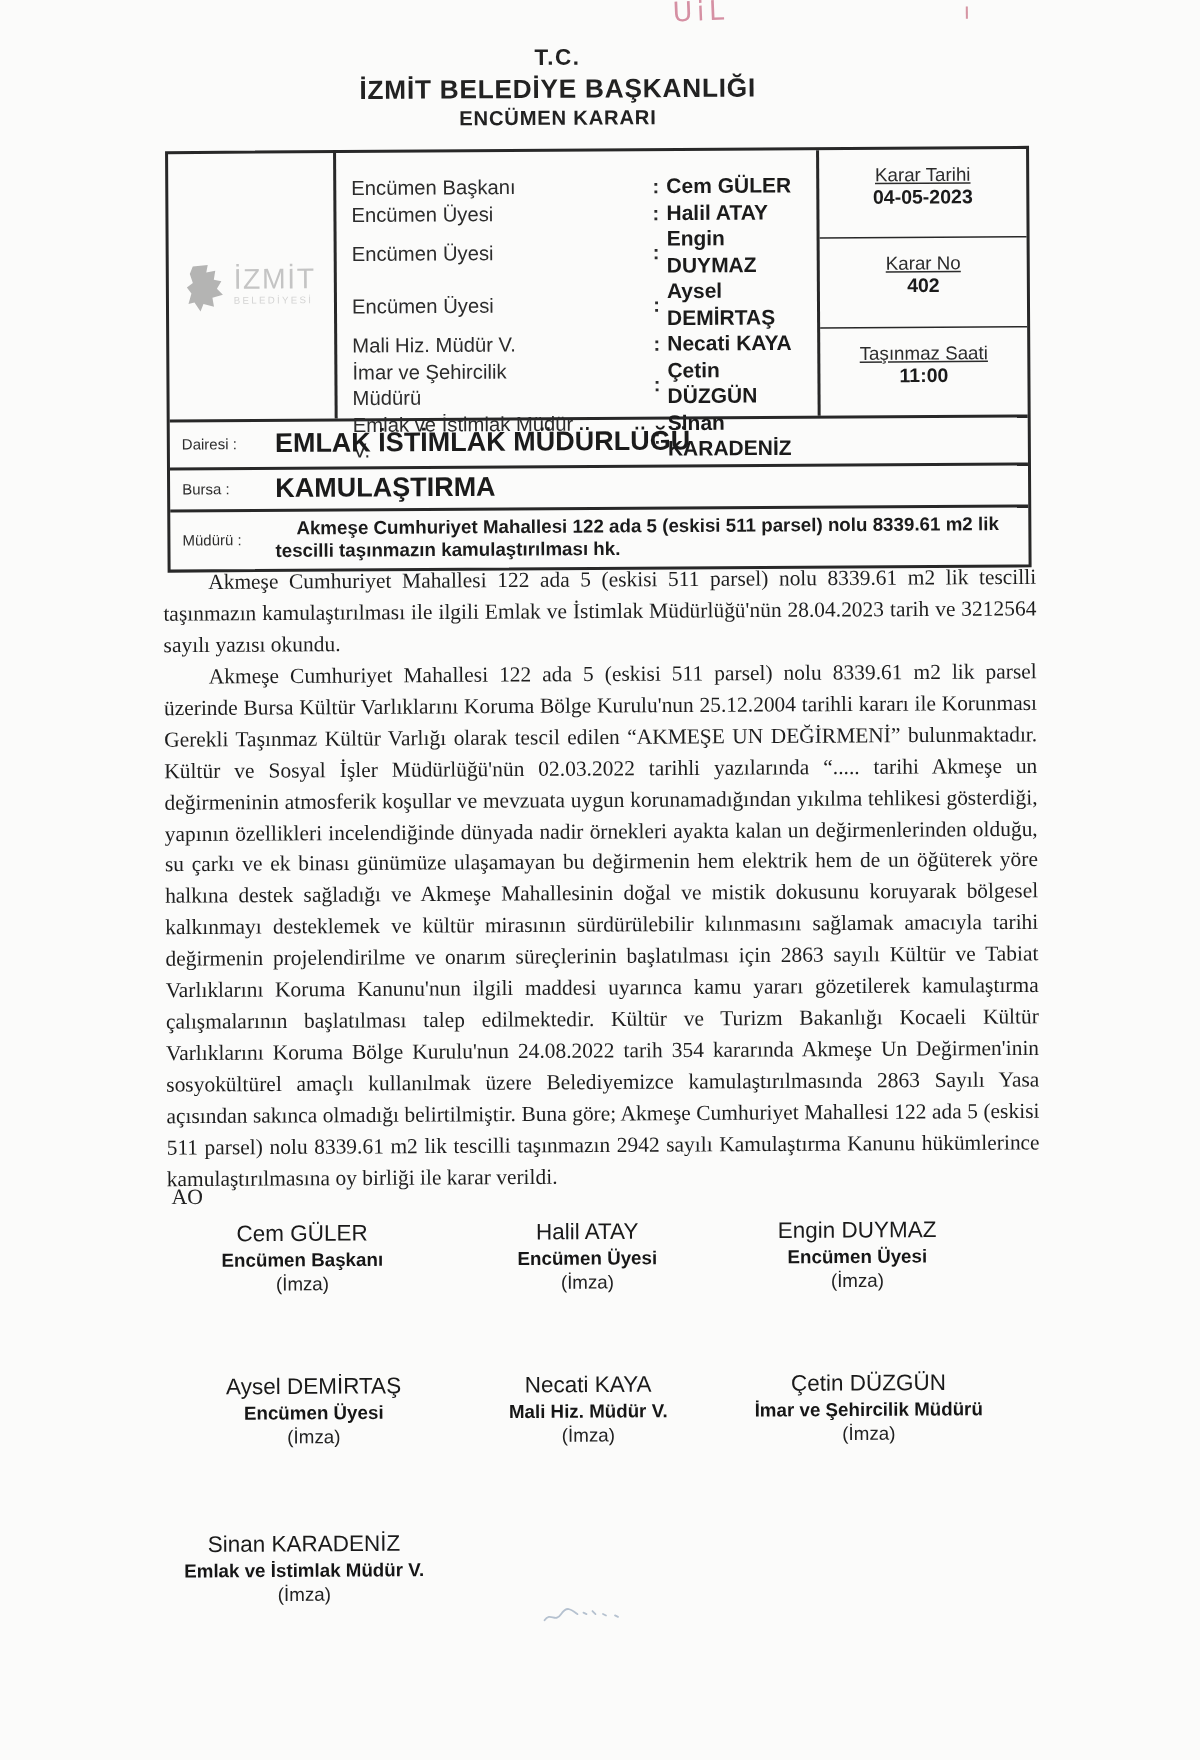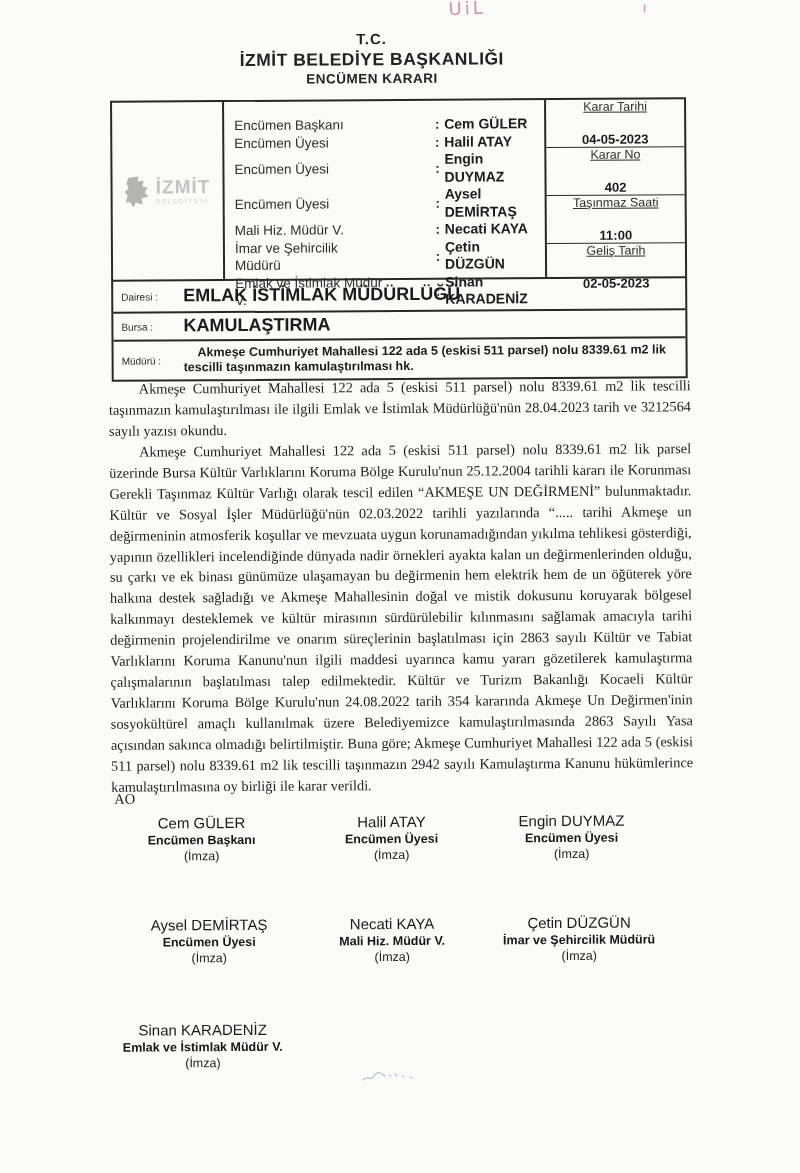--- a/index.html
+++ b/index.html
@@ -40,38 +40,38 @@
     background:transparent;
   }
   .head-row{display:flex;height:177px;}
   .logo-cell{
     width:110px;border-right:2px solid #282828;
     display:flex;align-items:center;justify-content:center;
   }
   .logo-wrap{display:flex;align-items:center;opacity:.5;}
   .logo-blob{width:26px;height:34px;margin-right:5px;}
   .logo-texts{line-height:1;}
-  .logo-main{font-size:19px;color:#8f8f8f;letter-spacing:1px;font-weight:700;}
+  .logo-main{font-size:19px;color:#8f8f8f;letter-spacing:1px;font-weight:400;}
   .logo-sub{font-size:6.5px;color:#adadad;letter-spacing:1.5px;margin-top:2px;}
   .members-cell{flex:1;padding:15px 4px 4px 10px;}
   .member-row{display:flex;align-items:center;}
   .member-title{
     width:196px;font-size:13.5px;color:#2c2c2c;
     line-height:17.5px;white-space:pre-line;
   }
   .member-colon{width:14px;text-align:center;font-size:13.5px;font-weight:bold;color:#2c2c2c;}
   .member-name{flex:1;font-size:14px;font-weight:bold;color:#1b1b1b;line-height:17.5px;}
   .meta-cell{width:138px;border-left:2px solid #282828;display:flex;flex-direction:column;}
   .meta-item{
     flex:1;border-bottom:1.5px solid #282828;
-    text-align:center;padding-top:0;
+    text-align:center;padding-top:10px;
   }
   .meta-item:last-child{border-bottom:none;}
   .meta-label{font-size:12.5px;color:#2c2c2c;text-decoration:underline;}
-  .meta-value{font-size:13px;font-weight:bold;color:#1b1b1b;margin-top:18px;}
+  .meta-value{font-size:13px;font-weight:bold;color:#1b1b1b;margin-top:0;}
   
   .info-row{
     border-top:2px solid #282828;
     display:flex;align-items:center;
     padding:3px 6px 3px 8px;
   }
   .info-row.r1{min-height:24px;}
   .info-row.r2{min-height:20px;}
   .info-row.r3{min-height:32px;}
   .info-label{width:56px;font-size:10px;color:#2c2c2c;flex-shrink:0;}
@@ -182,24 +182,20 @@
           <div class="meta-value">04-05-2023</div>
         </div>
         <div class="meta-item">
           <div class="meta-label">Karar No</div>
           <div class="meta-value">402</div>
         </div>
         <div class="meta-item">
           <div class="meta-label">Taşınmaz Saati</div>
           <div class="meta-value">11:00</div>
         </div>
-        <div class="meta-item">
-          <div class="meta-label">Geliş Tarih</div>
-          <div class="meta-value">02-05-2023</div>
-        </div>
       </div>
     </div>
 
     <div class="info-row r1">
       <div class="info-label">Dairesi :</div>
       <div class="info-value">EMLAK İSTİMLAK MÜDÜRLÜĞÜ</div>
     </div>
     <div class="info-row r2">
       <div class="info-label">Bursa :</div>
       <div class="info-value">KAMULAŞTIRMA</div>

